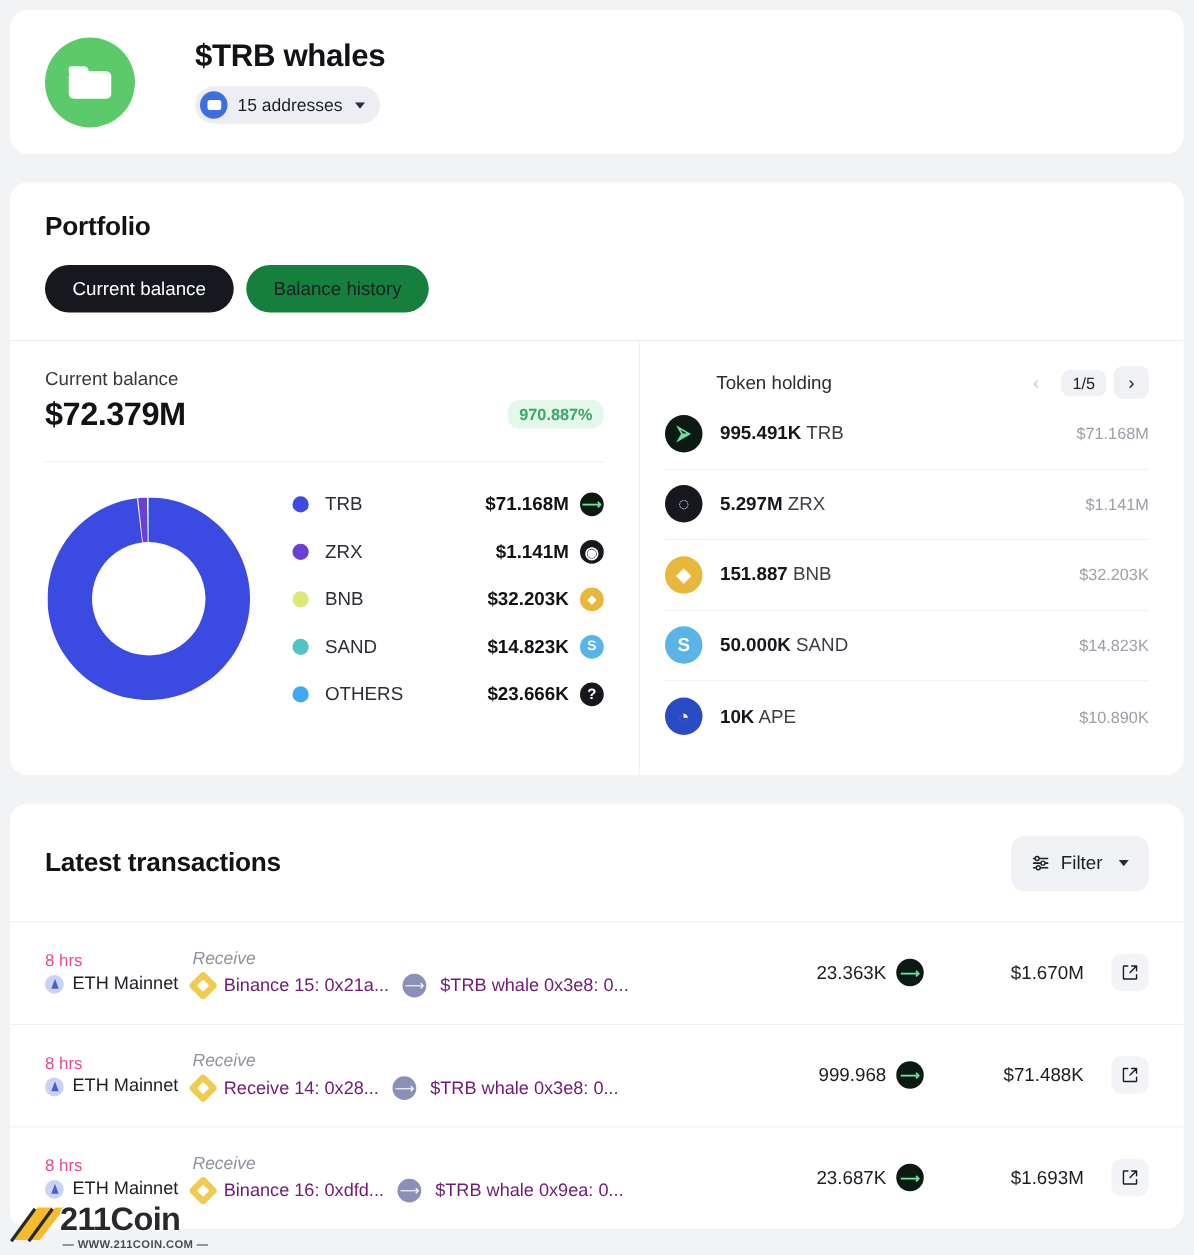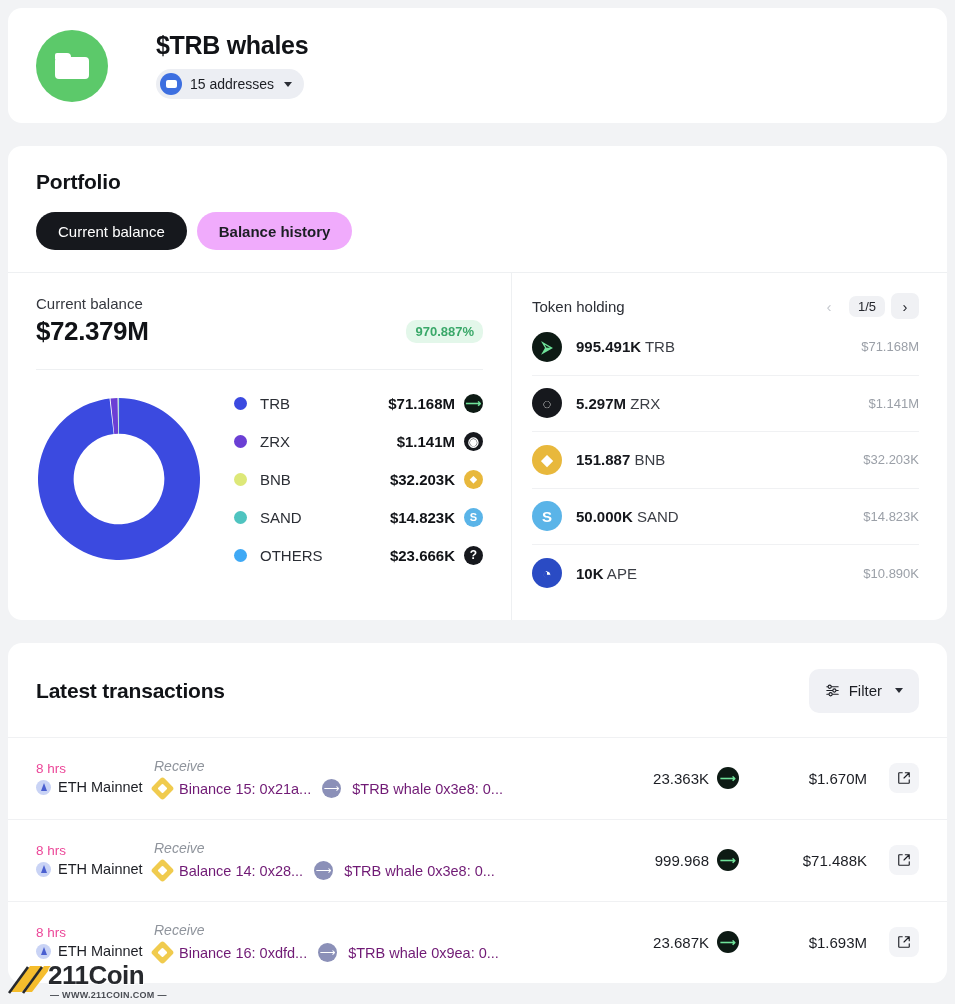--- a/index.html
+++ b/index.html
@@ -73,21 +73,21 @@
   .portfolio-head { padding: 24px 28px 0 28px; }
   .portfolio-title {
     font-size: 21px; font-weight: bold; color: #111317; letter-spacing: -0.2px;
   }
   .tabs { display: flex; gap: 10px; margin: 18px 0 22px 0; }
   .tab {
     border-radius: 22px; padding: 0 22px; height: 38px;
     display: flex; align-items: center; font-size: 15px; cursor: pointer;
   }
   .tab.active { background: #16181d; color: #ffffff; }
-  .tab.inactive { background: #f0abfc; color: #1c1e24; font-weight: bold; }
+  .tab.inactive { background: #15803d; color: #1c1e24; }
 
   .portfolio-body { display: flex; border-top: 1px solid #eef0f2; }
   .balance-col { width: 503px; padding: 22px 28px 28px 28px; }
   .bal-label { font-size: 15px; color: #35383f; }
   .bal-row { display: flex; align-items: center; justify-content: space-between; margin-top: 4px; }
   .bal-amount { font-size: 26px; font-weight: bold; color: #111317; letter-spacing: -0.4px; }
   .bal-badge {
     background: #e3f7ea; color: #3aa869; font-size: 13px; font-weight: bold;
     border-radius: 10px; padding: 4px 9px;
   }
@@ -103,21 +103,21 @@
   .legend-name { font-size: 15px; color: #2b2e35; margin-left: 13px; width: 112px; }
   .legend-val { font-size: 15px; font-weight: bold; color: #111317; flex: 1; text-align: right; }
   .legend-coin {
     width: 19px; height: 19px; border-radius: 50%; margin-left: 9px;
     flex: 0 0 auto; display: flex; align-items: center; justify-content: center;
     font-size: 11px; font-weight: bold; color: #fff;
   }
 
   
   .holding-col { flex: 1; border-left: 1px solid #eef0f2; padding: 20px 28px 18px 20px; }
-  .holding-head { display: flex; align-items: center; justify-content: space-between; }
+  .holding-head { display: flex; align-items: center; justify-content: space-between; margin-left: 41px; }
   .holding-title { font-size: 15px; color: #2b2e35; }
   .pager { display: flex; align-items: center; gap: 6px; }
   .pg-btn {
     width: 28px; height: 26px; border-radius: 7px;
     display: flex; align-items: center; justify-content: center;
     font-size: 15px; cursor: pointer; color: #24262c;
   }
   .pg-btn.disabled { color: #c6c9cf; }
   .pg-btn.boxed { background: #f0f1f4; }
   .pg-count { background: #f0f1f4; border-radius: 7px; padding: 3px 9px; font-size: 13px; color: #24262c; }
@@ -399,21 +399,21 @@
               <span class="chain-dot">
                 <i></i>
               </span>
               <span class="tx-chain-name">ETH Mainnet</span>
             </div>
           </div>
           <div class="tx-flow">
             <div class="tx-type">Receive</div>
             <div class="tx-addrs">
               <span class="bnb-diamond"></span>
-              <span class="tx-addr">Balance 14: 0x28...</span>
+              <span class="tx-addr">Receive 14: 0x28...</span>
               <span class="arrow-circle">⟶</span>
               <span class="tx-addr">$TRB whale 0x3e8: 0...</span>
             </div>
           </div>
           <div class="tx-amount">
             <span class="tx-amt-text">999.968</span>
             <span class="coin-badge" style="width:22px;height:22px;background:#0d1a14;color:#6fe39a;font-size:11px">⟶</span>
           </div>
           <div class="tx-usd">$71.488K</div>
           <div class="tx-link">

